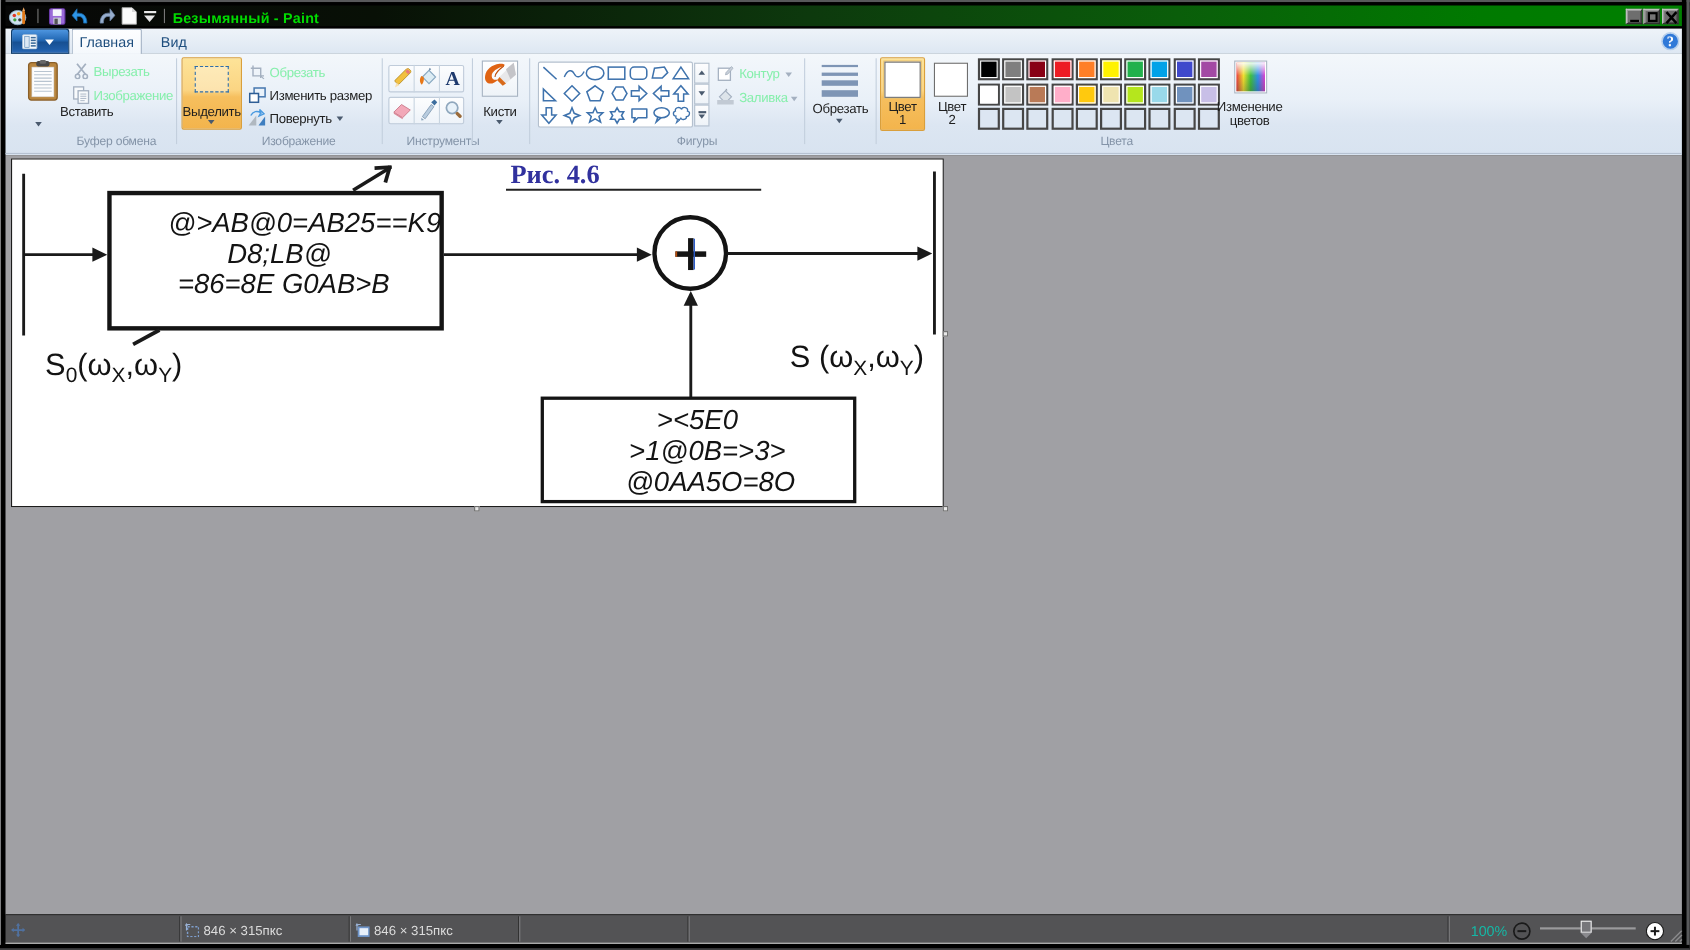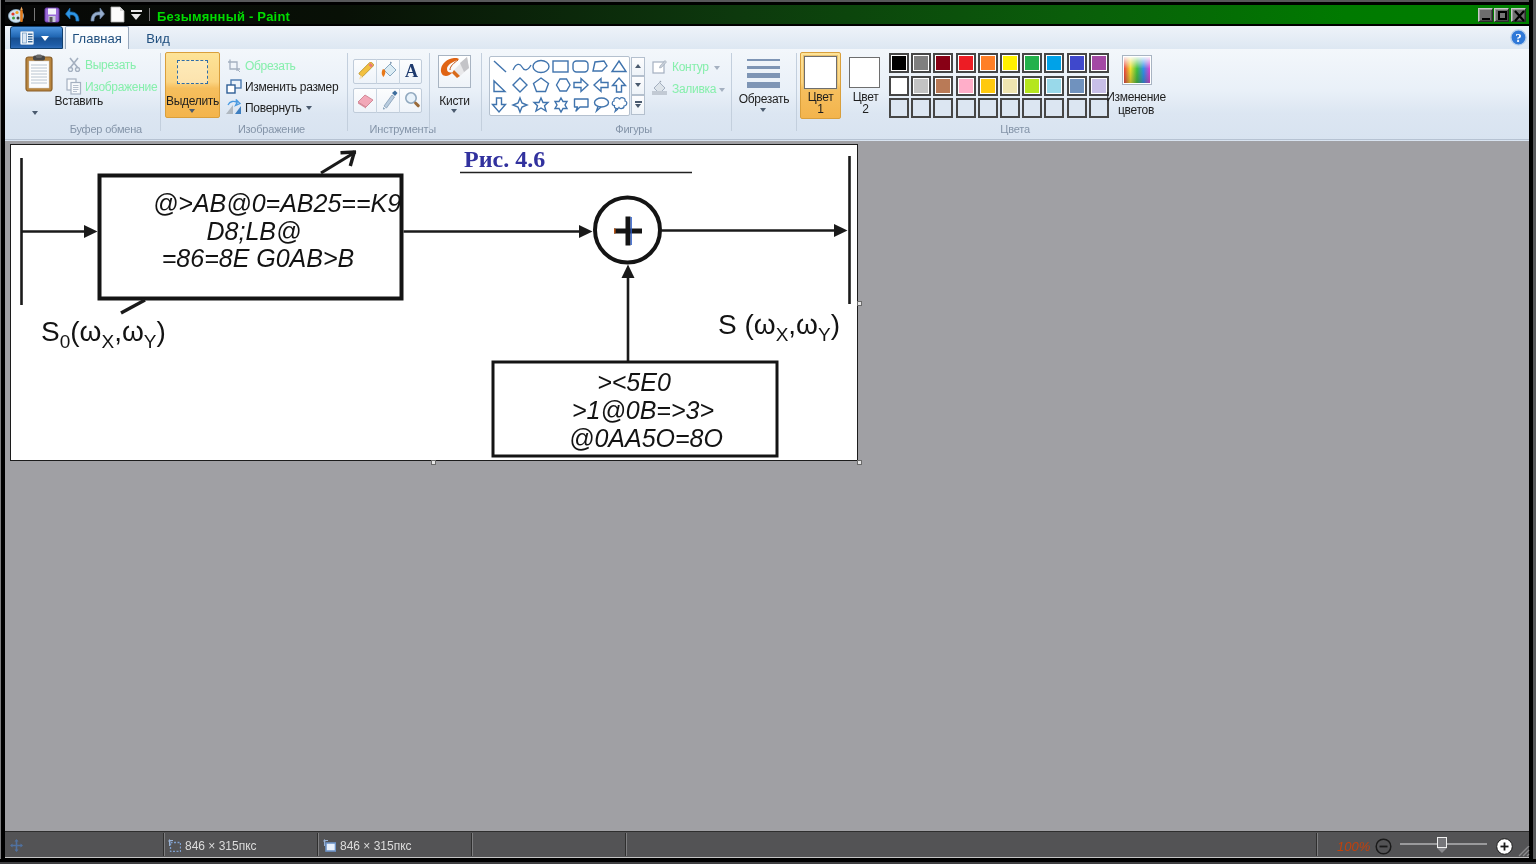--- a/index.html
+++ b/index.html
@@ -356,21 +356,21 @@
     <path d="M1.5 7 L1.5 1.5 L5 1.5" fill="none" stroke="#9ab2d4" stroke-width="1"></path>
       <path d="M1.5 0 L0 2.5 L3 2.5 Z" fill="#9ab2d4"></path>
   </svg>
   <div class="abs" style="left:185px;top:839px;font-size:12px;color:#dcdcdc;">846 × 315пкс</div>
   <svg class="abs" style="left:323px;top:839px;" width="13" height="13" viewBox="0 0 13 13">
     <rect x="3" y="4" width="9.5" height="8" fill="#e8f0fa" stroke="#6e94c8" stroke-width="1.6"></rect>
     <path d="M1.5 7 L1.5 1.5 L5 1.5" fill="none" stroke="#9ab2d4" stroke-width="1"></path>
       <path d="M1.5 0 L0 2.5 L3 2.5 Z" fill="#9ab2d4"></path>
   </svg>
   <div class="abs" style="left:340px;top:839px;font-size:12px;color:#dcdcdc;">846 × 315пкс</div>
-  <div class="abs" style="left:1337px;top:839px;font-size:13px;color:#c2410c;font-style:italic;">100%</div>
+  <div class="abs" style="left:1337px;top:839px;font-size:13px;color:#14b8a6;">100%</div>
   <svg class="abs" style="left:1375px;top:838px;" width="17" height="17" viewBox="0 0 17 17">
     <circle cx="8.5" cy="8.5" r="7.3" fill="none" stroke="#1a1a1a" stroke-width="1.5"></circle>
     <rect x="4.5" y="7.6" width="8" height="1.8" fill="#1a1a1a"></rect>
   </svg>
   <div class="abs" style="left:1400px;top:843px;width:87px;height:2px;background:#9a9a9c;"></div>
   <div class="abs" style="left:1437px;top:837px;width:10px;height:11px;background:#76767a;border:1px solid #f0f0f0;"></div>
   <div class="abs" style="left:1437px;top:848px;width:0;height:0;border-left:5px solid transparent;border-right:5px solid transparent;border-top:5px solid #8a8a8e;"></div>
   <svg class="abs" style="left:1496px;top:838px;" width="17" height="17" viewBox="0 0 17 17">
     <circle cx="8.5" cy="8.5" r="7.8" fill="#fff" stroke="#1a1a1a" stroke-width="1"></circle>
     <rect x="4.5" y="7.6" width="8" height="1.8" fill="#1a1a1a"></rect>

